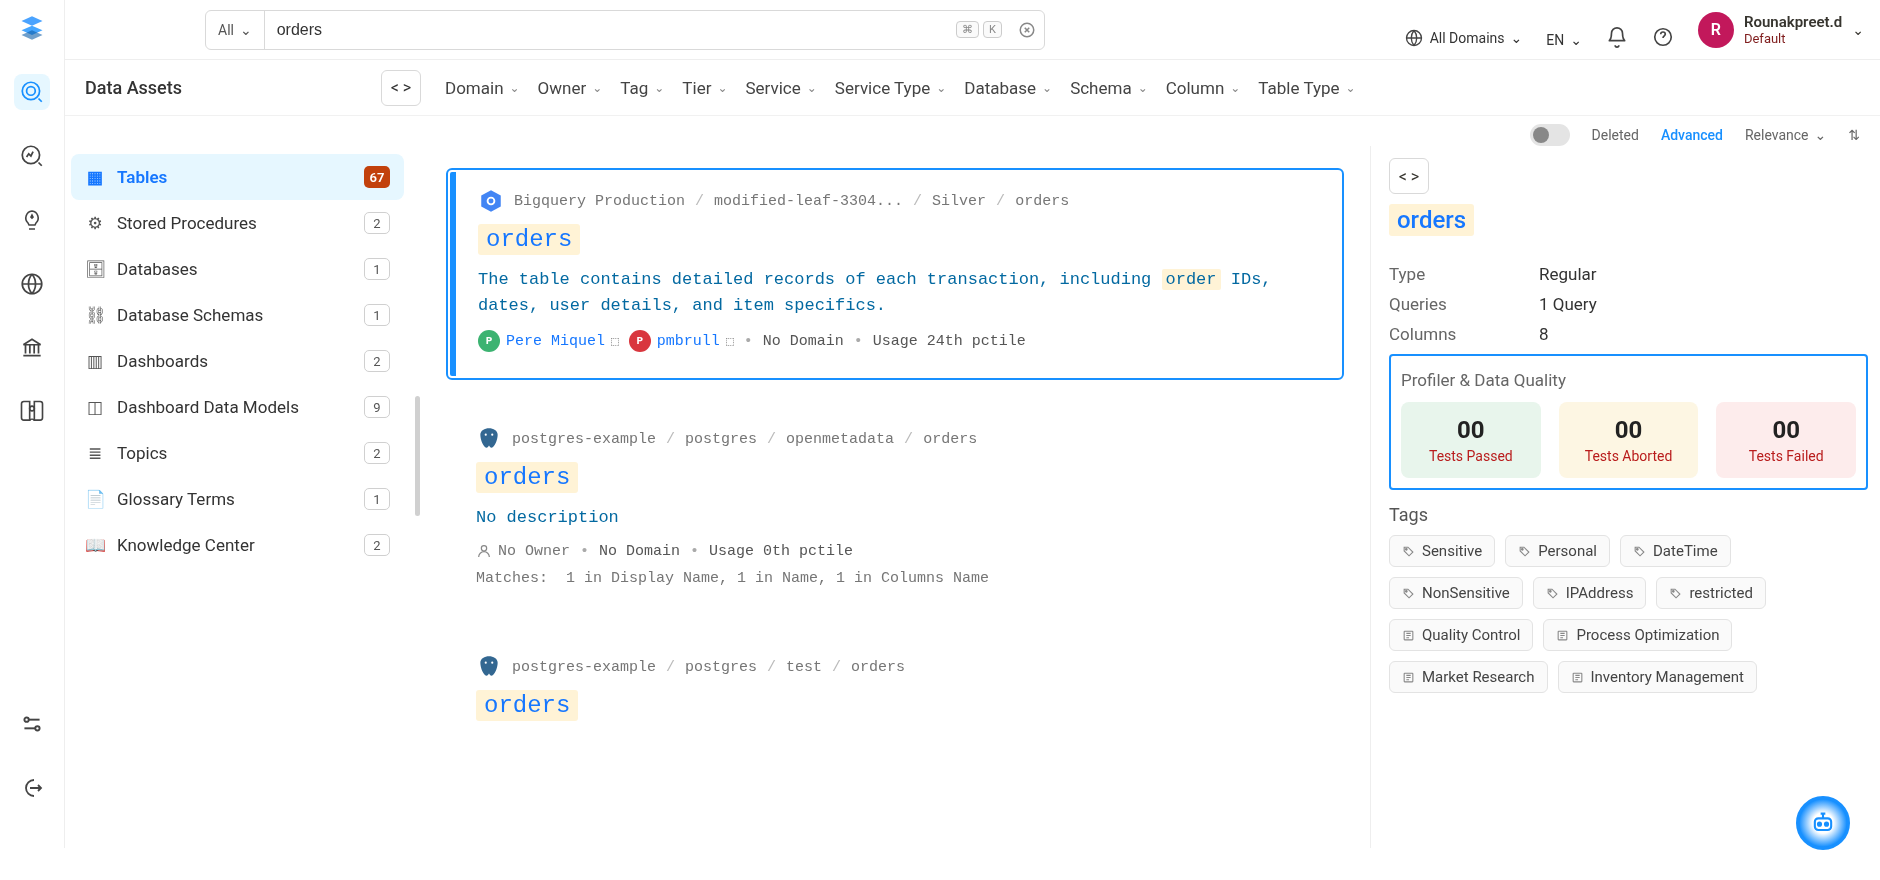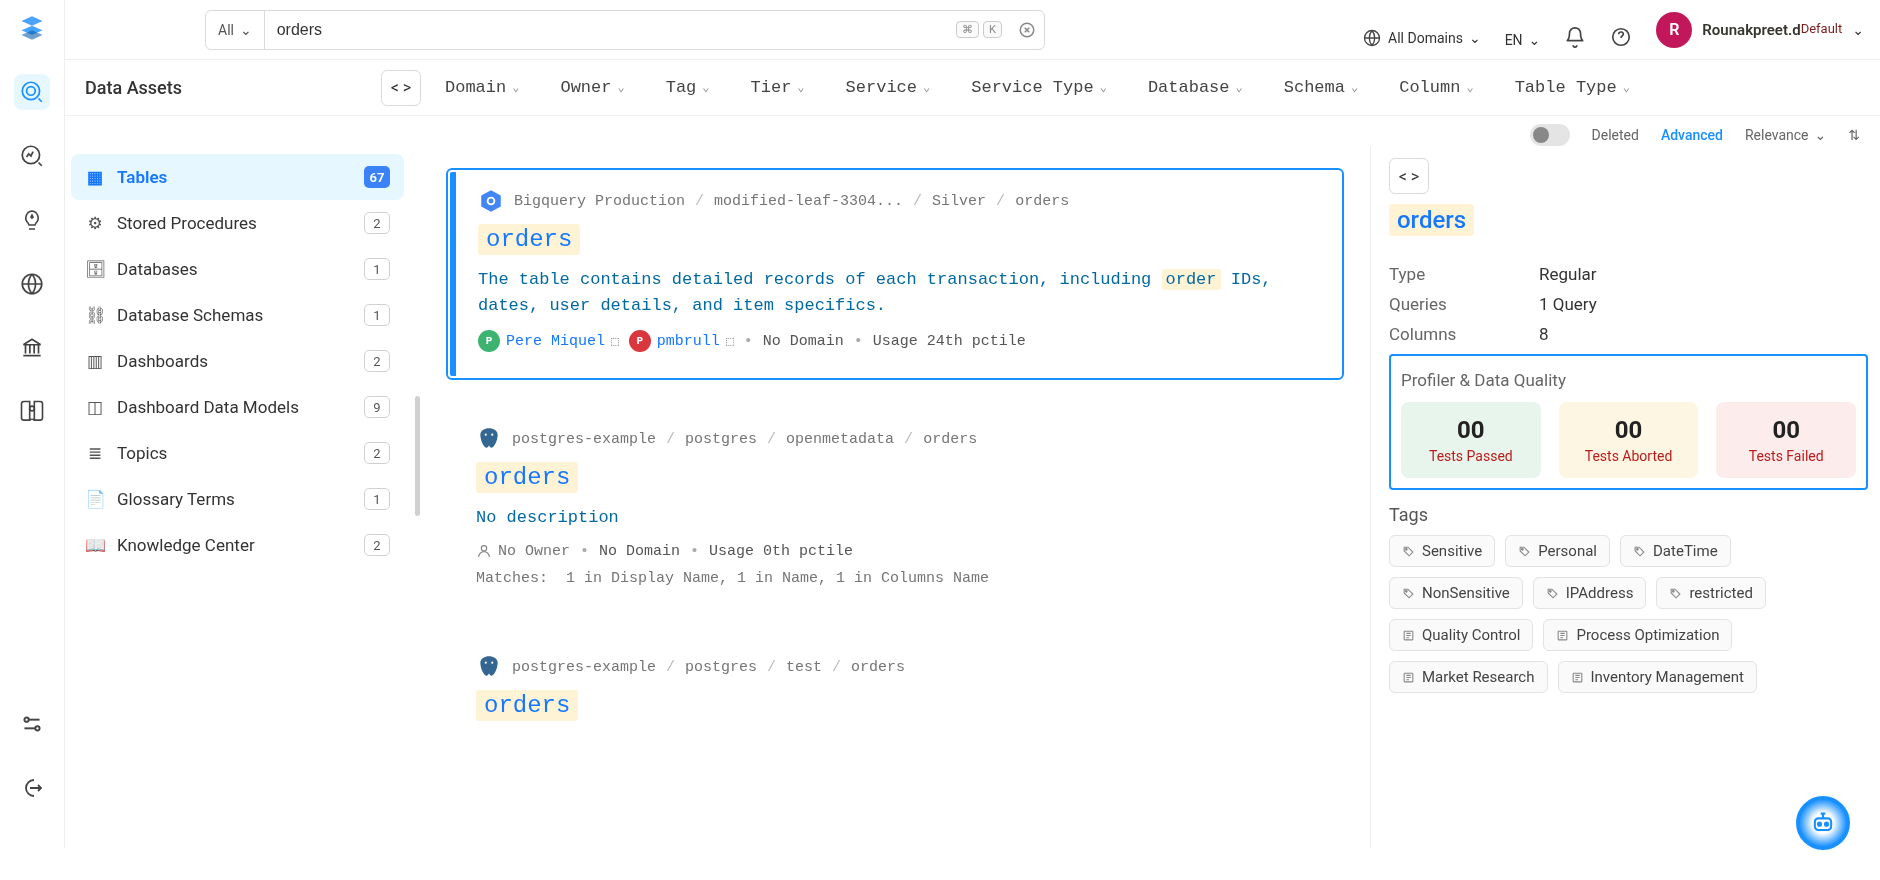--- a/index.html
+++ b/index.html
@@ -23,46 +23,46 @@
 .search-input { flex: 1; border: none; outline: none; height: 100%; padding: 0 12px; font-size: 16px; color: #333; }
 .search-kbd { padding: 0 8px; display: flex; align-items: center; gap: 4px; }
 .kbd { border: 1px solid #ccc; border-radius: 4px; padding: 1px 5px; font-size: 11px; color: #888; background: #fafafa; }
 .search-clear { width: 34px; display: flex; align-items: center; justify-content: center; color: #888; cursor: pointer; }
 
 .topbar-right { margin-left: auto; display: flex; align-items: flex-end; gap: 24px; }
 .tb-item { display: flex; align-items: center; gap: 6px; color: #333; cursor: pointer; }
 .tb-icon { color: #444; }
 .avatar { width: 36px; height: 36px; border-radius: 50%; background: #c2185b; color: #fff; display: flex; align-items: center; justify-content: center; font-weight: 600; font-size: 16px; }
 .user-block { display: flex; align-items: center; gap: 10px; cursor: pointer; }
-.user-names { display: flex; }
+.user-names { display: flex; flex-direction: column; }
 .user-name { font-weight: 600; font-size: 15px; }
 .user-sub { font-size: 13px; color: #7f1d1d; }
 
 
 .filterbar { height: 56px; display: flex; align-items: center; padding: 0 20px 0 16px; gap: 10px; border-bottom: 1px solid #f1f1f1; }
 .data-assets-title { font-size: 18px; font-weight: 500; color: #333; width: 290px; padding-left: 4px; }
 .expand-btn { width: 40px; height: 36px; border: 1px solid #d9d9d9; border-radius: 6px; display: flex; align-items: center; justify-content: center; cursor: pointer; font-size: 16px; color: #333; }
-.filters { display: flex; gap: 41px; margin-left: 14px; font-family: Liberation Mono, monospace; }
+.filters { display: flex; gap: 18px; margin-left: 14px; }
 .filter { display: flex; align-items: center; gap: 6px; color: #444; cursor: pointer; font-size: 17px; }
 .filter .chev { color: #888; font-size: 12px; }
 .toggle { width: 40px; height: 22px; border-radius: 11px; background: #e4e4e4; position: relative; cursor: pointer; }
 .toggle::after { content: ""; width: 16px; height: 16px; background: #888; border-radius: 50%; position: absolute; top: 3px; left: 3px; }
 .deleted-lbl { color: #666; }
 .advanced { color: #1890ff; font-weight: 500; cursor: pointer; }
 .relevance { display: flex; align-items: center; gap: 6px; color: #666; cursor: pointer; }
 .sort-icon { color: #666; cursor: pointer; }
 
 
 .body { flex: 1; display: flex; overflow: hidden; }
 .left-panel { width: 355px; padding: 8px 16px 8px 6px; position: relative; }
 .asset-list { display: flex; flex-direction: column; }
 .asset-item { display: flex; align-items: center; gap: 12px; padding: 12px 14px; border-radius: 8px; cursor: pointer; font-size: 17px; color: #333; }
 .asset-item.active { background: #e6f7ff; color: #1677ff; font-weight: 600; }
 .asset-item .count { margin-left: auto; width: 26px; height: 22px; display: flex; align-items: center; justify-content: center; border: 1px solid #d0d0d0; border-radius: 5px; font-size: 13px; color: #555; font-weight: 400; background: #fff; }
-.asset-item.active .count { background: #3b82f6; color: #fff; border: none; font-weight: 600; }
+.asset-item.active .count { background: #c2410c; color: #fff; border: none; font-weight: 600; }
 .asset-icon { width: 20px; text-align: center; color: #555; }
 .asset-item.active .asset-icon { color: #1677ff; }
 .left-scroll-hint { position: absolute; right: 0; top: 250px; width: 5px; height: 120px; background: #d0d0d0; border-radius: 3px; }
 
 .center { flex: 1; padding: 22px 26px; overflow-y: auto; position: relative; }
 .result-card { padding: 18px 30px 18px 30px; border-radius: 6px; margin-bottom: 28px; position: relative; font-family: Liberation Mono, monospace; }
 .result-card.selected { border: 2px solid #1890ff; }
 .result-card.selected::before { content: ""; position: absolute; left: 2px; top: 2px; bottom: 2px; width: 6px; background: #1890ff; border-radius: 2px 0 0 2px; }
 .breadcrumb { display: flex; align-items: center; gap: 10px; color: #767676; font-size: 15px; margin-bottom: 10px; flex-wrap: wrap; }
 .bc-icon { width: 26px; height: 26px; display: inline-flex; align-items: center; justify-content: center; }

